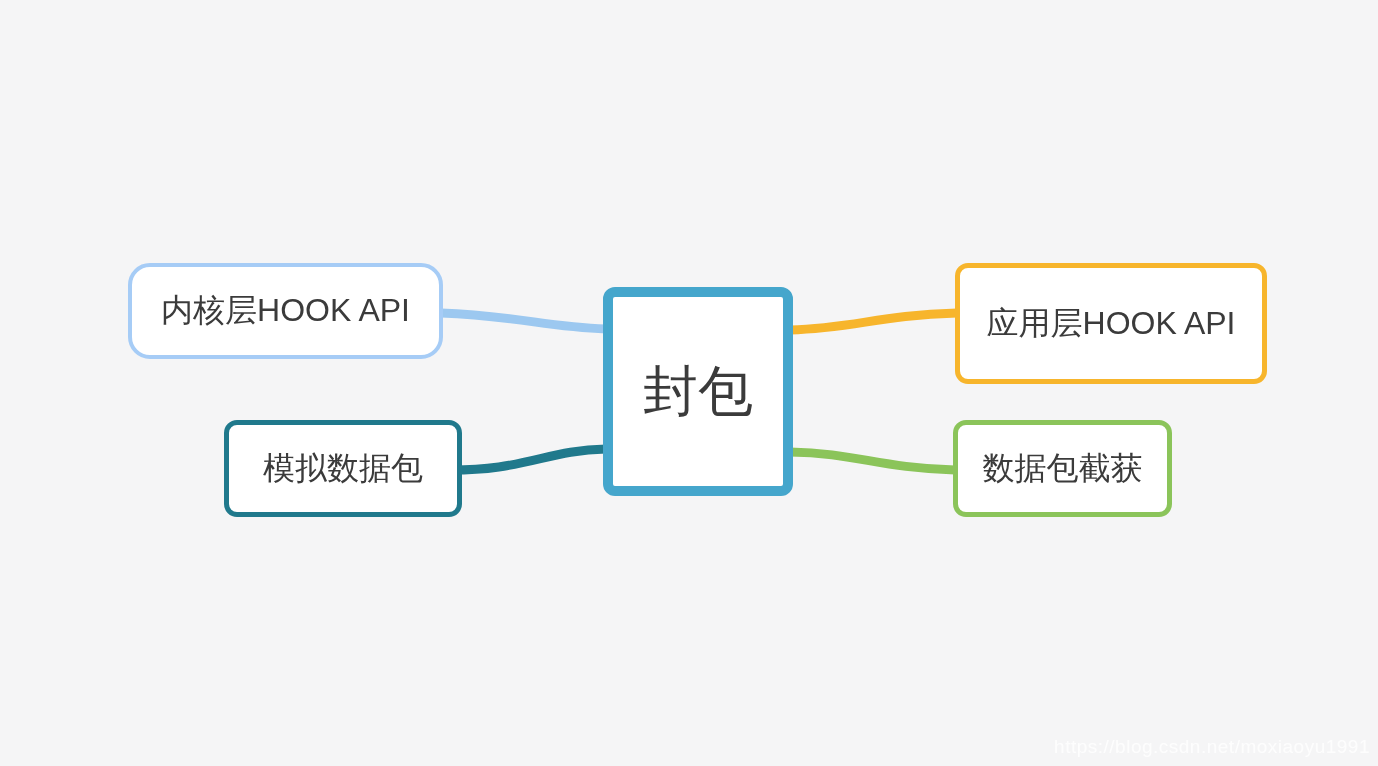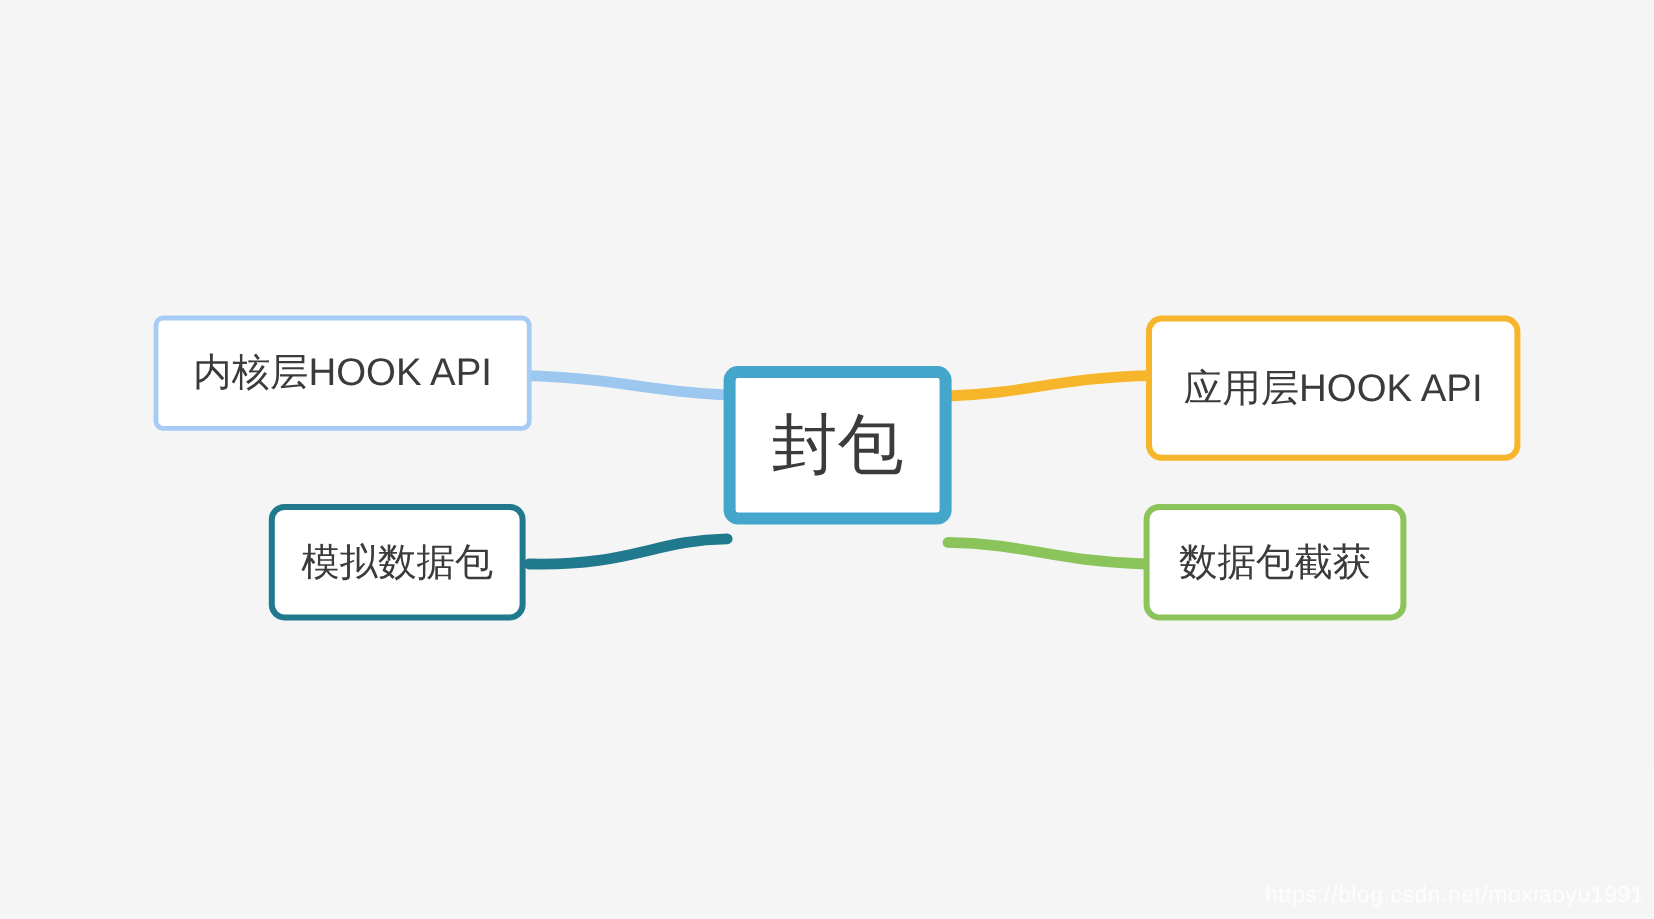--- a/index.html
+++ b/index.html
@@ -29,50 +29,50 @@
     align-items: center;
     justify-content: center;
     z-index: 2;
     box-sizing: border-box;
     color: #3B3B3B;
     white-space: nowrap;
     cursor: pointer;
   }
   .node-root {
     left: 603px;
-    top: 305px;
+    top: 287px;
     width: 190px;
-    height: 132px;
+    height: 209px;
     border: 10px solid #45A6CC;
     border-radius: 12px;
     font-size: 55px;
   }
   .node-branch {
     font-size: 32px;
-    border-radius: 8px;
+    border-radius: 22px;
   }
   .node-top-left {
     left: 128px;
     top: 263px;
     width: 315px;
     height: 96px;
     border: 4px solid #A6CCF6;
   }
   .node-top-right {
     left: 955px;
     top: 263px;
     width: 312px;
     height: 121px;
     border: 5px solid #F7B52C;
     border-radius: 13px;
   }
   .node-bottom-left {
     left: 224px;
     top: 420px;
-    width: 214px;
+    width: 238px;
     height: 97px;
     border: 5px solid #20798C;
     border-radius: 13px;
   }
   .node-bottom-right {
     left: 953px;
     top: 420px;
     width: 219px;
     height: 97px;
     border: 5px solid #8BC45A;

